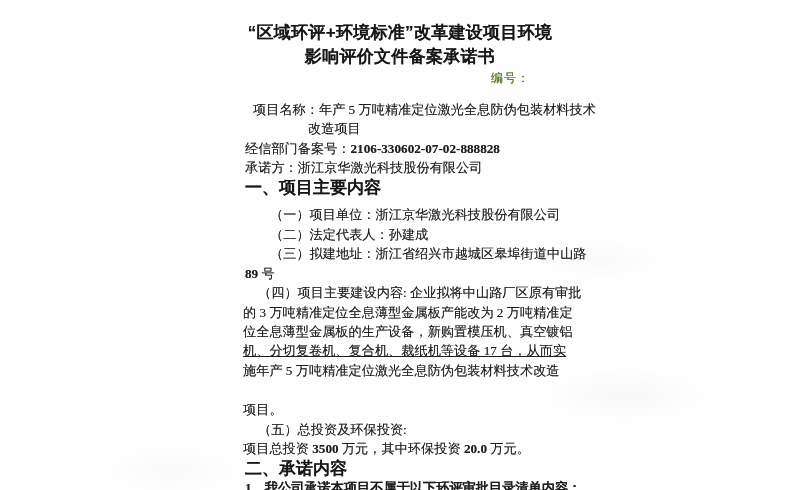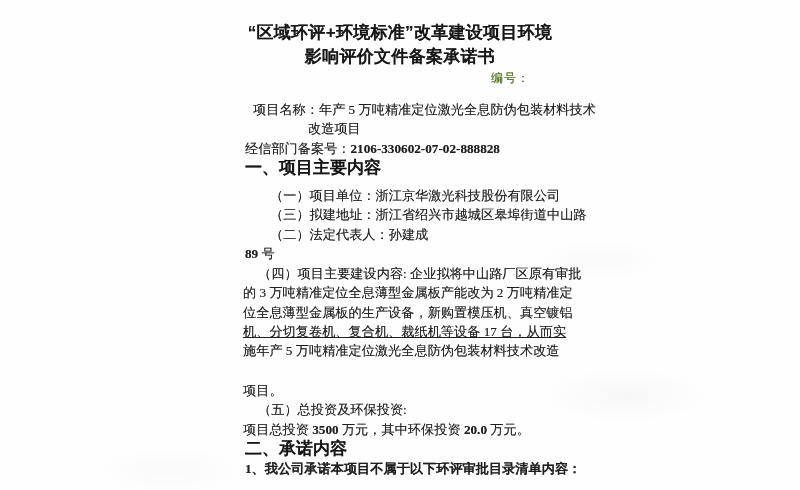--- a/index.html
+++ b/index.html
@@ -71,24 +71,25 @@
 <div class="page">
   <div class="title">
     <div>“区域环评+环境标准”改革建设项目环境</div>
     <div>影响评价文件备案承诺书</div>
   </div>
   <div class="docnum">编号：</div>
   <div class="body-lines">
       <div class="line" style="padding-left: 10px;">项目名称：年产 5 万吨精准定位激光全息防伪包装材料技术</div>
       <div class="line" style="padding-left: 65px;">改造项目</div>
       <div class="line" style="padding-left: 2px;"><span>经信部门备案号：</span><span class="b">2106-330602-07-02-888828</span></div>
+      <div class="line" style="padding-left: 2px;">承诺方：浙江京华激光科技股份有限公司</div>
       <div class="line hei" style="padding-left: 2px;">一、项目主要内容</div>
       <div class="line" style="padding-left: 27px; margin-top: 8px;">（一）项目单位：浙江京华激光科技股份有限公司</div>
+      <div class="line" style="padding-left: 27px;">（二）法定代表人：孙建成</div>
       <div class="line" style="padding-left: 27px;">（三）拟建地址：浙江省绍兴市越城区皋埠街道中山路</div>
-      <div class="line" style="padding-left: 27px;">（二）法定代表人：孙建成</div>
       <div class="line" style="padding-left: 2px;"><span class="b">89</span><span> 号</span></div>
       <div class="line" style="padding-left: 15px;">（四）项目主要建设内容: 企业拟将中山路厂区原有审批</div>
       <div class="line" style="padding-left: 0px;">的 3 万吨精准定位全息薄型金属板产能改为 2 万吨精准定</div>
       <div class="line" style="padding-left: 0px;">位全息薄型金属板的生产设备，新购置模压机、真空镀铝</div>
       <div class="line" style="padding-left: 0px; text-decoration: underline;">机、分切复卷机、复合机、裁纸机等设备 17 台，从而实</div>
       <div class="line" style="padding-left: 0px;">施年产 5 万吨精准定位激光全息防伪包装材料技术改造</div>
       <div class="line" style="padding-left: 0px; margin-top: 20px;">项目。</div>
       <div class="line" style="padding-left: 15px;">（五）总投资及环保投资:</div>
       <div class="line" style="padding-left: 0px;"><span>项目总投资 </span><span class="b">3500</span><span> 万元，其中环保投资 </span><span class="b">20.0</span><span> 万元。</span></div>
       <div class="line hei" style="padding-left: 2px;">二、承诺内容</div>

